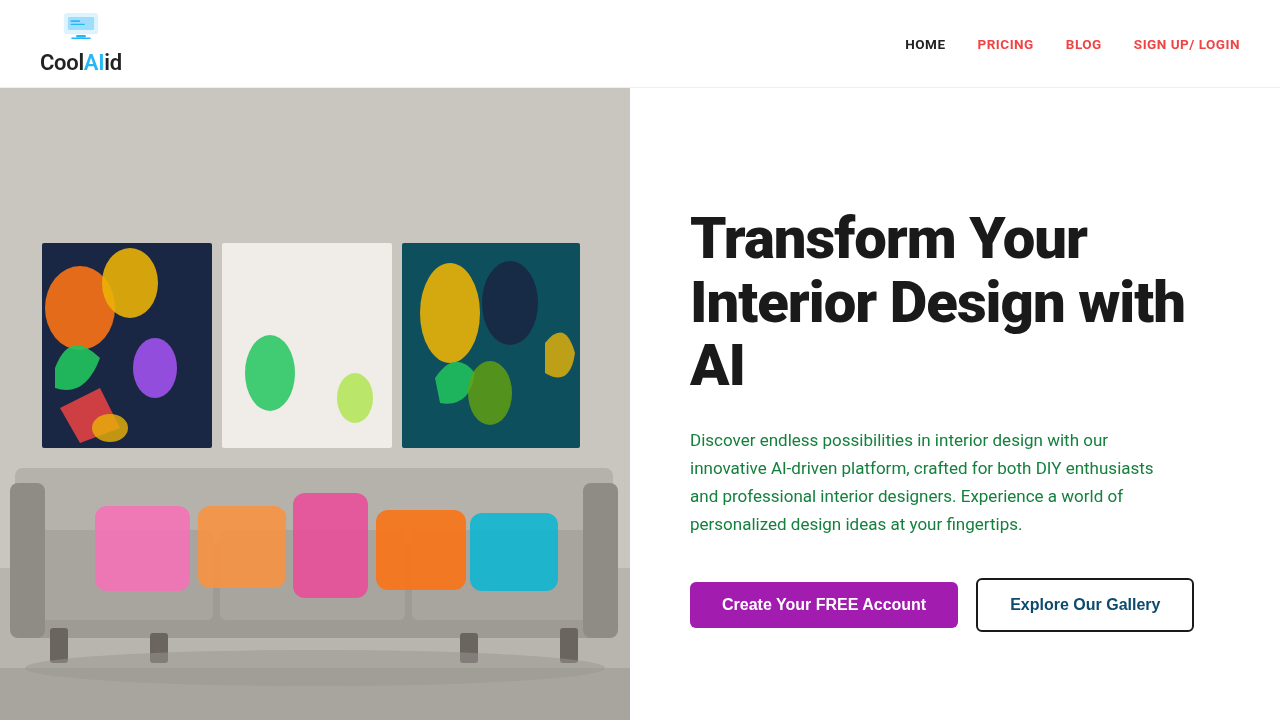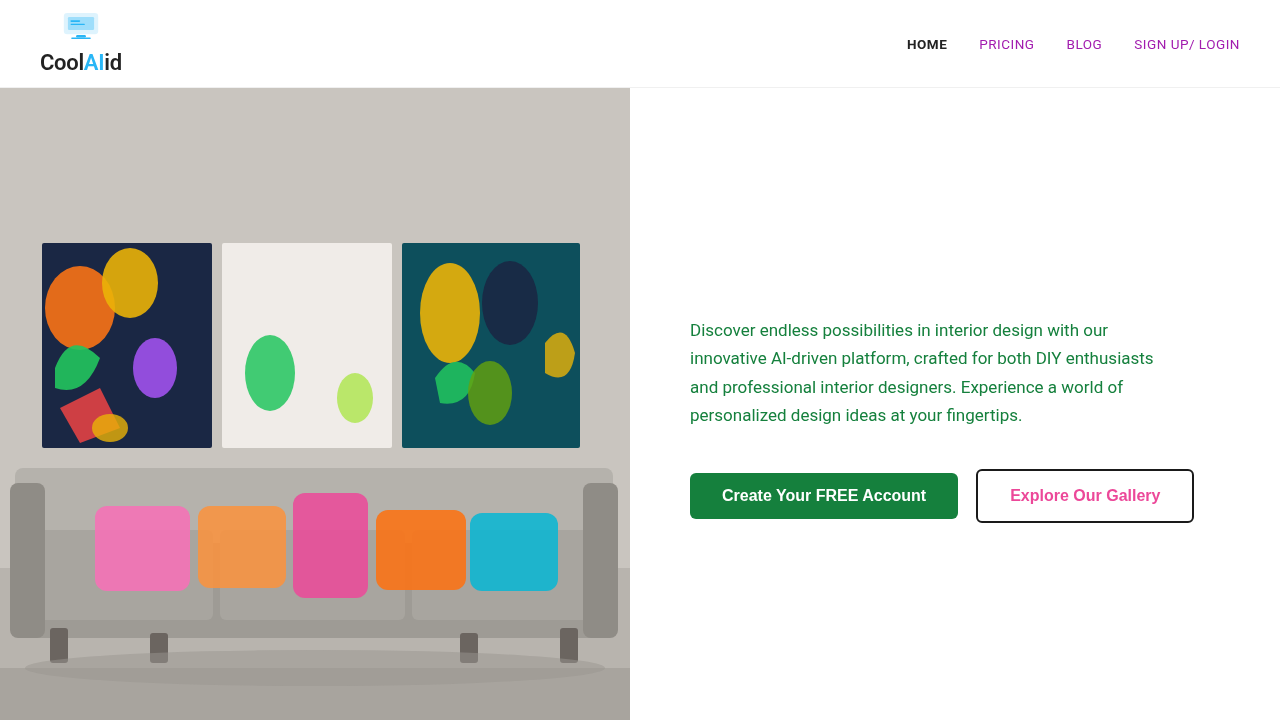--- a/index.html
+++ b/index.html
@@ -37,22 +37,22 @@
     }
     .nav-links {
       display: flex;
       align-items: flex-end;
       gap: 32px;
       list-style: none;
     }
     .nav-links a {
       text-decoration: none;
       font-size: 13.5px;
-      font-weight: 400;
-      color: #a21caf;
+      font-weight: 700;
+      color: #ef4444;
       letter-spacing: 0.5px;
       text-transform: uppercase;
     }
     .nav-links a.active {
       color: #222;
       font-weight: 700;
     }
 
     
     .hero {
@@ -94,33 +94,33 @@
       color: #15803d;
       margin-bottom: 40px;
       max-width: 490px;
     }
     .hero-buttons {
       display: flex;
       gap: 18px;
       align-items: center;
     }
     .btn-primary {
-      background: #15803d;
+      background: #a21caf;
       color: #fff;
       border: none;
       border-radius: 6px;
       padding: 14px 32px;
       font-size: 16px;
       font-weight: 600;
       cursor: pointer;
       white-space: nowrap;
     }
     .btn-secondary {
       background: #fff;
-      color: #ec4899;
+      color: #0c4a6e;
       border: 2px solid #1a1a1a;
       border-radius: 6px;
       padding: 16px 32px;
       font-size: 16px;
       font-weight: 600;
       cursor: pointer;
       white-space: nowrap;
     }
   </style>
 </head>
@@ -209,19 +209,20 @@
 
       <rect x="376" y="422" width="90" height="80" rx="12" fill="#f97316" opacity="0.9"></rect>
 
       <rect x="470" y="425" width="88" height="78" rx="12" fill="#06b6d4" opacity="0.85"></rect>
 
       <ellipse cx="315" cy="580" rx="290" ry="18" fill="#9a9690" opacity="0.5"></ellipse>
     </svg>
   </div>
 
   <div class="hero-content">
+    <h1 class="hero-title">Transform Your Interior Design with AI</h1>
     <p class="hero-description">Discover endless possibilities in interior design with our innovative AI-driven platform, crafted for both DIY enthusiasts and professional interior designers. Experience a world of personalized design ideas at your fingertips.</p>
     <div class="hero-buttons">
       <button class="btn-primary">Create Your FREE Account</button>
       <button class="btn-secondary">Explore Our Gallery</button>
     </div>
   </div>
 </section>
 
 </body></html>

